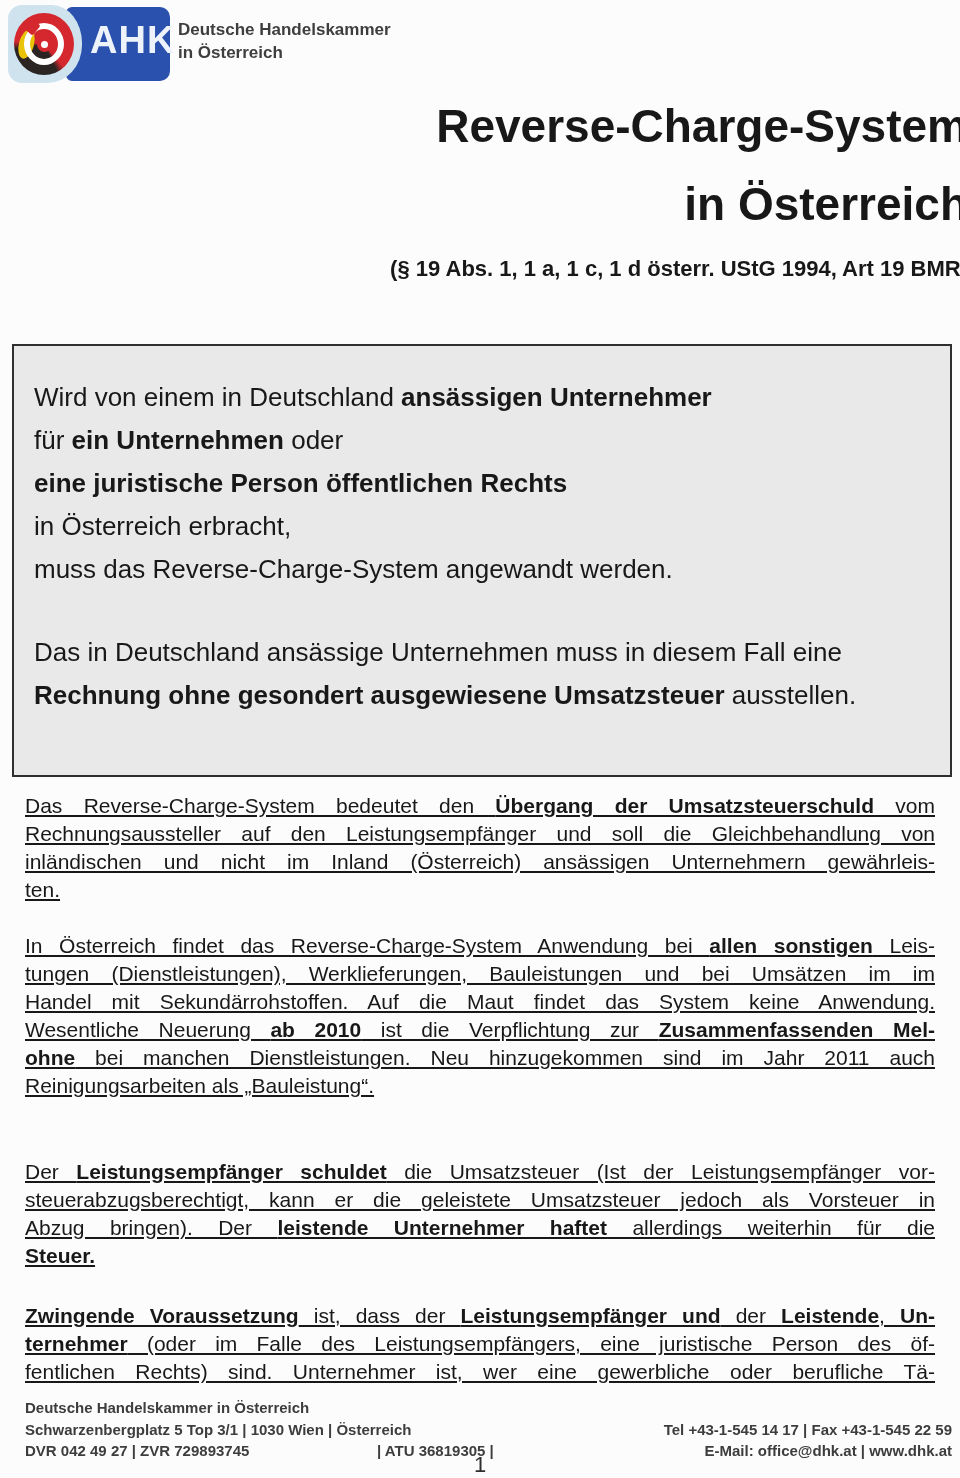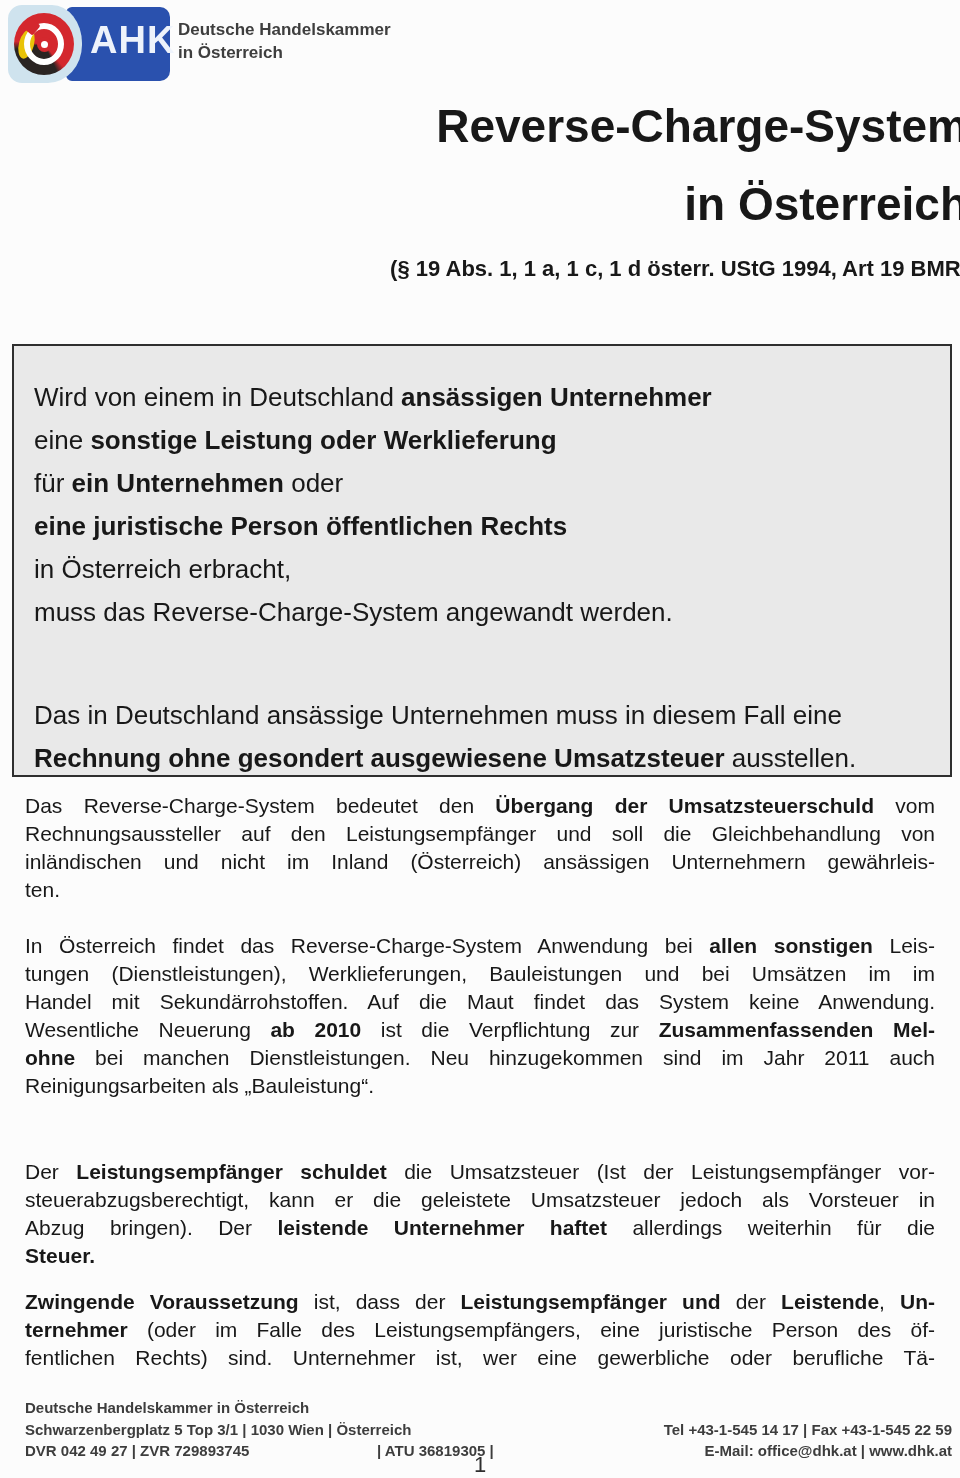--- a/index.html
+++ b/index.html
@@ -30,29 +30,29 @@
   .title-wrap{position:absolute;top:102px;left:8px;width:960px;text-align:right;}
   .title-line{font-size:46px;font-weight:bold;line-height:48px;}
   .title-line2{margin-top:30px;}
   .title-ref{margin-top:28px;font-size:22px;font-weight:bold;}
 
   
   .gray-box{position:absolute;top:344px;left:12px;width:940px;height:433px;box-sizing:border-box;
             border:2px solid #2f2f2f;background:#e9e9e9;padding:30px 20px 0;
             font-size:26px;line-height:43px;}
   .box-para .tline{text-align:left;}
-  .box-para2{margin-top:60px;}
+  .box-para2{margin-top:40px;}
 
   
   .body-text{position:absolute;top:792px;left:25px;width:910px;font-size:21px;line-height:28px;}
-  .body-para .tline{text-align:justify;text-align-last:justify;}
+  .body-para .tline{text-align:justify;text-align-last:justify;text-decoration:underline;}
   .body-para .tline-last{text-align-last:left;}
   .bp1{margin-bottom:28px;}
   .bp2{margin-bottom:58px;}
-  .bp3{margin-bottom:18px;}
+  .bp3{margin-bottom:32px;}
 
   b{font-weight:bold;}
 
   
   .footer{position:absolute;top:1397px;left:25px;width:927px;font-size:15px;font-weight:bold;
           color:#3d3d3d;line-height:21.5px;}
   .f-row{display:flex;justify-content:space-between;position:relative;}
   .f-atu{position:absolute;left:352px;top:0;}
   .pagenum{position:absolute;top:1452px;left:0;width:960px;text-align:center;
            font-size:22px;color:#2e2e2e;}
@@ -82,21 +82,20 @@
 
   <div class="title-wrap">
     <div class="title-line">Reverse-Charge-System</div>
     <div class="title-line title-line2">in Österreich</div>
     <div class="title-ref">(§ 19 Abs. 1, 1 a, 1 c, 1 d österr. UStG 1994, Art 19 BMR)</div>
   </div>
 
   <div class="gray-box">
     <div class="box-para">
         <div class="tline"><span>Wird von einem in Deutschland </span><b>ansässigen Unternehmer</b></div>
-        <div class="tline"><span>eine </span><b>sonstige Leistung oder Werklieferung</b></div>
         <div class="tline"><span>für </span><b>ein Unternehmen</b><span> oder</span></div>
         <div class="tline"><b>eine juristische Person öffentlichen Rechts</b></div>
         <div class="tline"><span>in Österreich erbracht,</span></div>
         <div class="tline tline-last"><span>muss das Reverse-Charge-System angewandt werden.</span></div>
       </div>
     <div class="box-para box-para2">
         <div class="tline"><span>Das in Deutschland ansässige Unternehmen muss in diesem Fall eine</span></div>
         <div class="tline tline-last"><b>Rechnung ohne gesondert ausgewiesene Umsatzsteuer</b><span> ausstellen.</span></div>
       </div>
   </div>

